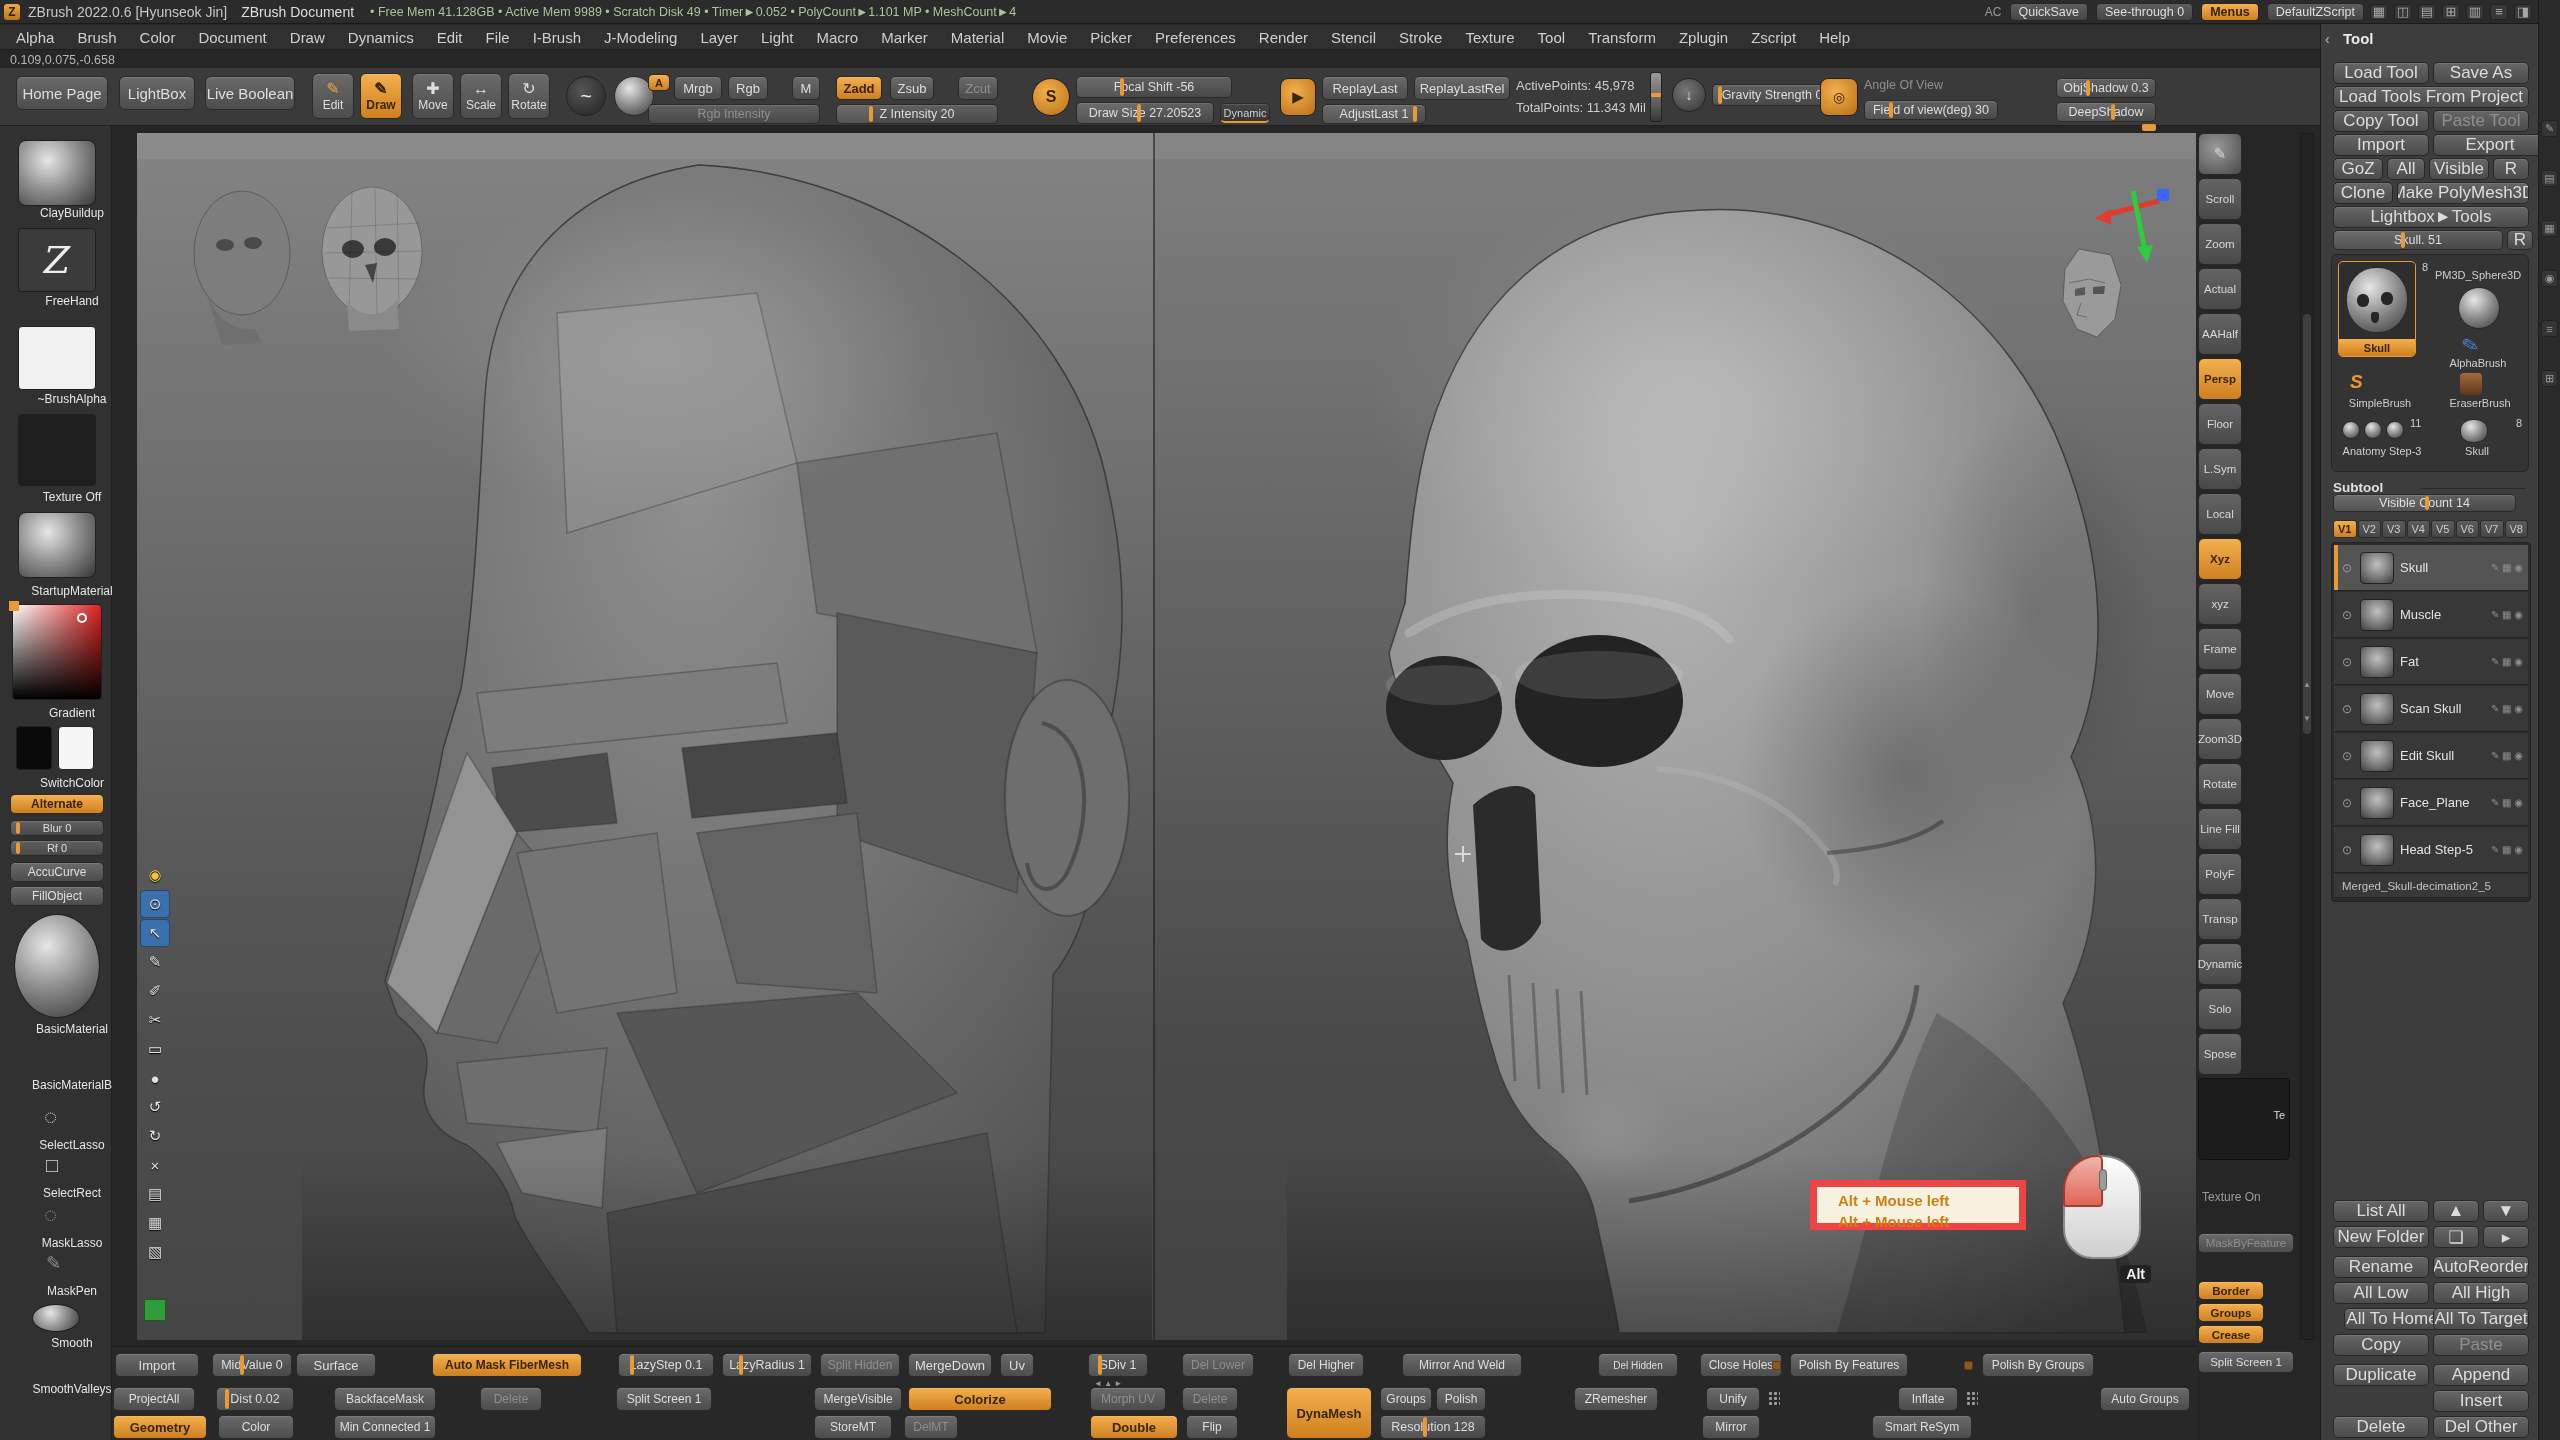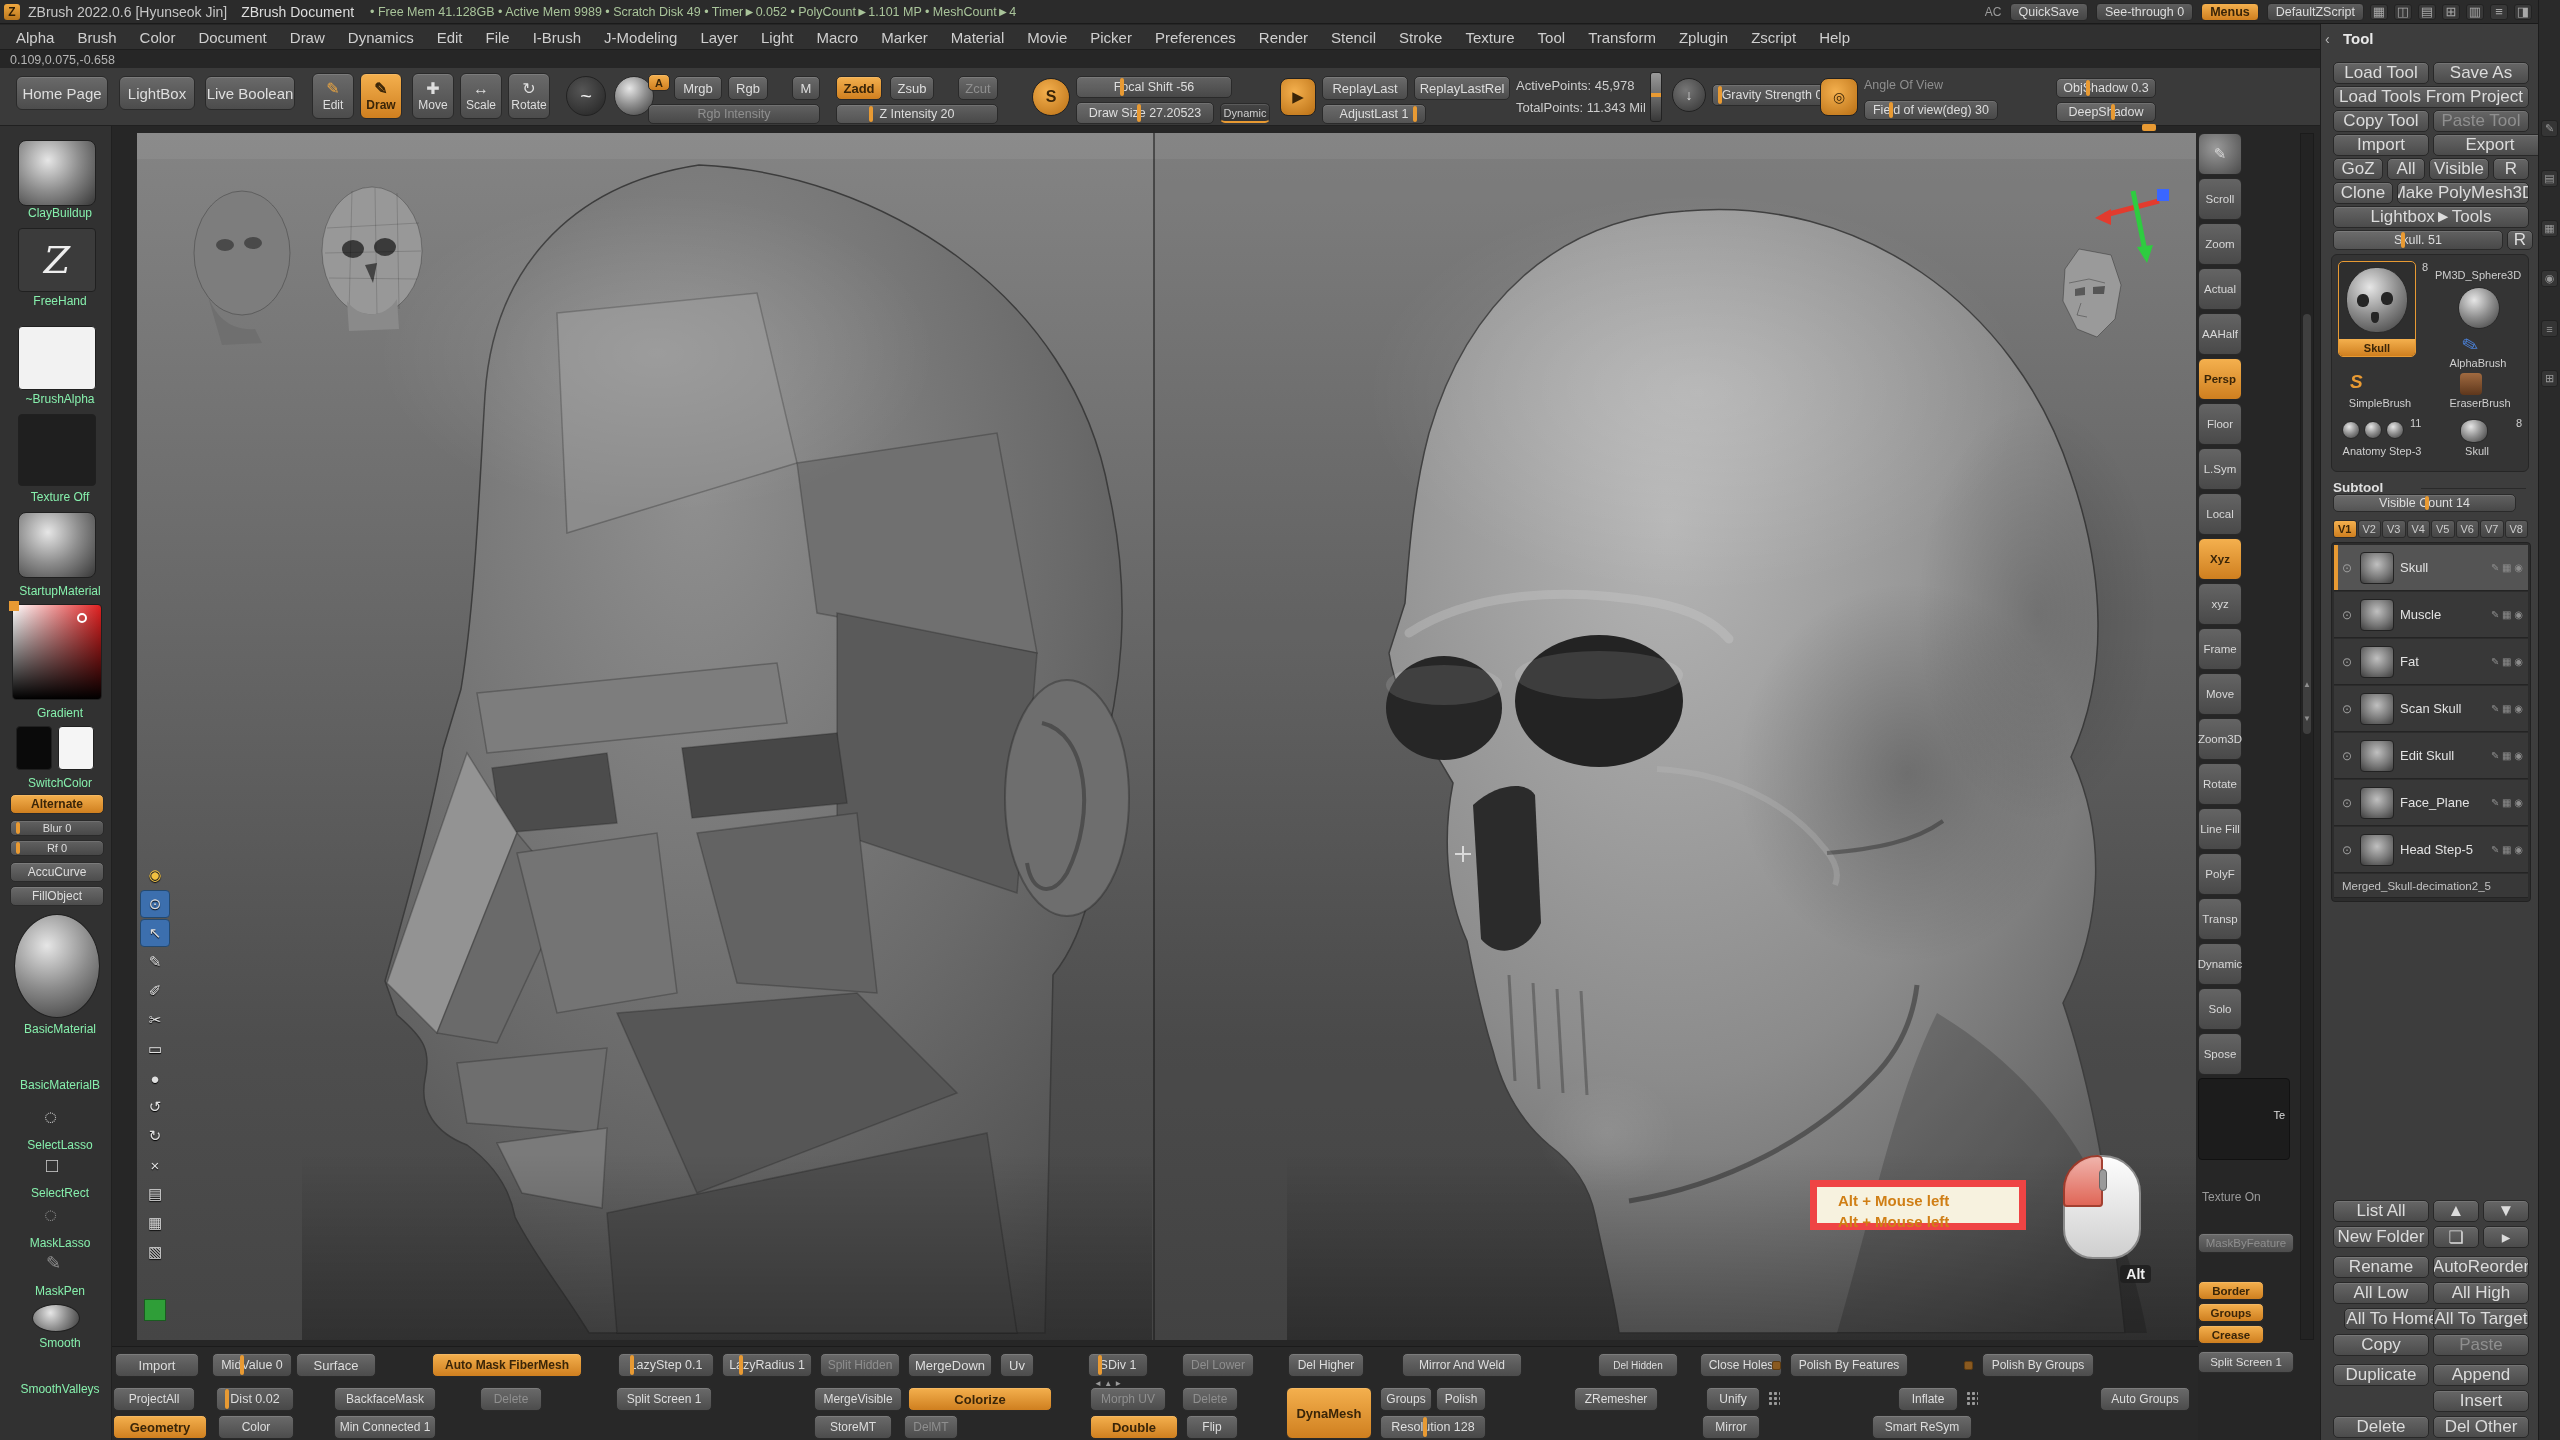--- a/index.html
+++ b/index.html
@@ -23,21 +23,21 @@
 .tb-ic{width:18px;height:16px;margin-left:6px;display:flex;align-items:center;justify-content:center;color:#a8a8a8;font-size:13px;background:#383838;border:1px solid #222;border-radius:3px}
 #menubar{position:absolute;left:0;top:25px;width:2560px;height:25px;background:#303030;border-bottom:1px solid #1d1d1d;display:flex;align-items:center;gap:23px;padding-left:16px;font-size:15px;color:#cfcfcf}
 .menu-item{cursor:default}
 #coords{position:absolute;left:10px;top:53px;font-size:12.5px;color:#b5b5b5}
 #topshelf{position:absolute;left:0;top:68px;width:2560px;height:58px;background:#3a3a3a;border-bottom:1px solid #202020}
 .tool56{flex-direction:column;gap:1px;font-size:12px;padding:0}
 .tool56 .g{font-size:16px;line-height:16px}
 .round{position:absolute;border-radius:50%;border:1px solid #222;display:flex;align-items:center;justify-content:center}
 .orb{border-radius:50%;background:radial-gradient(circle at 38% 30%,#e6e6e6,#8d8d8d 48%,#3f3f3f 95%);border:1px solid #2a2a2a}
 #leftbar{position:absolute;left:0;top:126px;width:112px;height:1314px;background:#313131;border-right:1px solid #202020}
-.lb-label{position:absolute;left:4px;width:112px;text-align:center;font-size:12px;color:#86efac}
+.lb-label{position:absolute;left:16px;width:112px;text-align:center;font-size:12px;color:#e5e5e5}
 .lb-thumb{position:absolute;border:1px solid #202020;border-radius:4px}
 #canvas{position:absolute;left:137px;top:133px;width:2059px;height:1207px;background:#555}
 #minitb{position:absolute;left:3px;top:727px;width:34px}
 .mt{width:30px;height:28px;display:flex;align-items:center;justify-content:center;font-size:15px;color:#e0e0e0;border-radius:4px;margin:1px 0;text-shadow:0 1px 1px #000}
 .mt.blue{background:#3c6fae;border:1px solid #24496f}
 .pal{display:grid;grid-template-columns:12px 12px;grid-template-rows:12px 12px;gap:1px;padding:0}
 .pal i{display:block}
 #tooltip{position:absolute;left:1673px;top:1047px;width:216px;height:50px;background:#f7f2df;border:7px solid #ef4444;padding:3px 21px;font-size:15px;font-weight:bold;color:#d07f16;line-height:21px}
 #mousehint{position:absolute;left:1918px;top:1022px;width:96px;height:128px}
 .mbody{position:absolute;left:8px;top:0;width:78px;height:104px;background:linear-gradient(#fdfdfd,#cfcfcf);border:2px solid #8a8a8a;border-radius:38px 38px 30px 30px}

